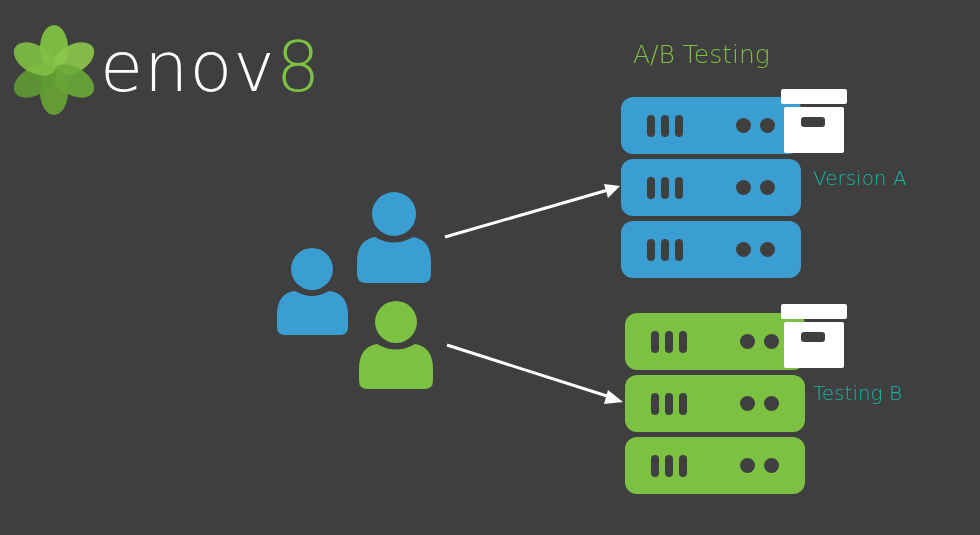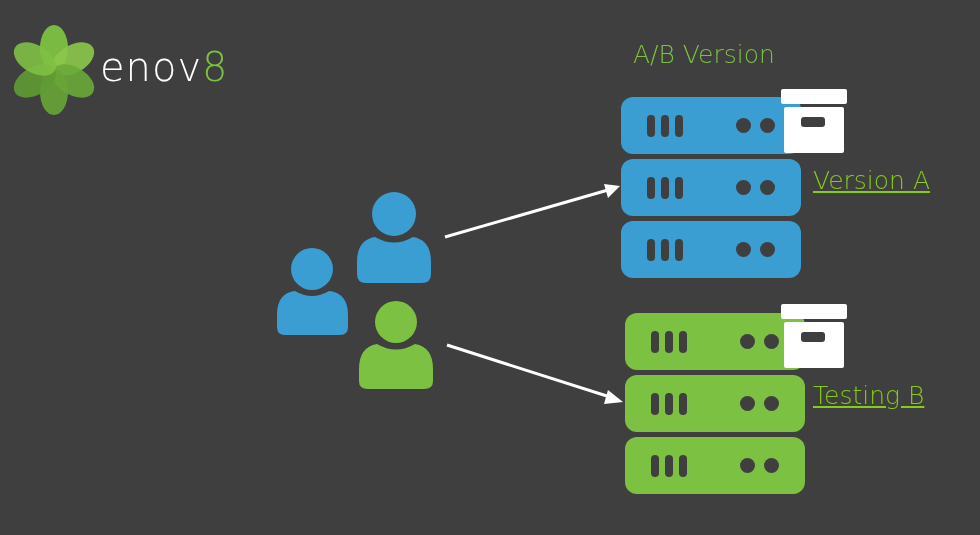--- a/index.html
+++ b/index.html
@@ -8,21 +8,21 @@
       background: #3f3f3f;
       position: relative;
       overflow: hidden;
       font-family: "DejaVu Sans", sans-serif;
     }
     .abs { position: absolute; }
     .logo { left: 8px; top: 25px; width: 300px; height: 90px; }
     .logo-mark { left: 0; top: 0; width: 90px; height: 90px; }
     .logo-text {
       left: 92px; top: 2px;
-      font-size: 40px; font-weight: 200;
+      font-size: 70px; font-weight: 200;
       color: #ffffff; letter-spacing: 1px;
       font-family: "DejaVu Sans", sans-serif;
       line-height: 80px;
     }
     .logo-text .accent { color: #7dc142; }
     .title {
       left: 633px; top: 40px;
       font-size: 25px; color: #7dc142;
       font-family: "DejaVu Sans", sans-serif;
       font-weight: 300;
@@ -34,44 +34,43 @@
     .server.blue { background: #3a9ed3; }
     .server.green { background: #7dc142; }
     .bars { left: 26px; top: 18px; width: 40px; height: 22px; }
     .bar { position: absolute; top: 0; width: 8px; height: 22px; background: #3f3f3f; border-radius: 4px; }
     .dot { position: absolute; top: 21px; width: 15px; height: 15px; background: #3f3f3f; border-radius: 50%; }
     .box { width: 66px; height: 64px; }
     .box-lid { position: absolute; left: 0; top: 0; width: 66px; height: 15px; background: #ffffff; border-radius: 2px; }
     .box-body { position: absolute; left: 3px; top: 18px; width: 60px; height: 46px; background: #ffffff; border-radius: 2px; }
     .box-handle { position: absolute; left: 17px; top: 10px; width: 24px; height: 10px; background: #3f3f3f; border-radius: 3px; }
     .version-label {
-      font-size: 25px; color: #84cc16; font-weight: 300;
+      font-size: 20px; color: #14b8a6; font-weight: 300;
       font-family: "DejaVu Sans", sans-serif;
-      text-decoration: underline;
     }
     svg { display: block; }
   </style>
 </head>
 <body>
 
 <div class="abs logo">
   <svg class="abs logo-mark" viewBox="0 0 90 90" width="90" height="90">
     <g transform="translate(46,45)">
       <ellipse cx="0" cy="-22" rx="14" ry="23" fill="#7dc142" opacity="0.95"></ellipse>
       <ellipse cx="0" cy="-22" rx="14" ry="23" fill="#8cc84b" transform="rotate(60)" opacity="0.9"></ellipse>
       <ellipse cx="0" cy="-22" rx="14" ry="23" fill="#6aaa38" transform="rotate(120)" opacity="0.9"></ellipse>
       <ellipse cx="0" cy="-22" rx="14" ry="23" fill="#68a536" transform="rotate(180)" opacity="0.9"></ellipse>
       <ellipse cx="0" cy="-22" rx="14" ry="23" fill="#5f9a33" transform="rotate(240)" opacity="0.9"></ellipse>
       <ellipse cx="0" cy="-22" rx="14" ry="23" fill="#7fc044" transform="rotate(300)" opacity="0.9"></ellipse>
     </g>
   </svg>
   <div class="abs logo-text"><span>enov</span><span class="accent">8</span></div>
 </div>
 
-<div class="abs title">A/B Version</div>
+<div class="abs title">A/B Testing</div>
 
 <svg class="abs" style="left:275px;top:245px;" width="75" height="92" viewBox="0 0 75 92">
   <circle cx="37" cy="24" r="21" fill="#3a9ed3"></circle>
   <path d="M2,70 Q2,48 20,46 Q37,56 54,46 Q73,48 73,70 L73,82 Q73,90 65,90 L10,90 Q2,90 2,82 Z" fill="#3a9ed3"></path>
 </svg>
 <svg class="abs" style="left:355px;top:190px;" width="78" height="95" viewBox="0 0 78 95">
   <circle cx="39" cy="24" r="22" fill="#3a9ed3"></circle>
   <path d="M2,72 Q2,50 20,47 Q39,58 58,47 Q76,50 76,72 L76,84 Q76,93 67,93 L11,93 Q2,93 2,84 Z" fill="#3a9ed3"></path>
 </svg>
 <svg class="abs" style="left:357px;top:299px;" width="78" height="92" viewBox="0 0 78 92">

